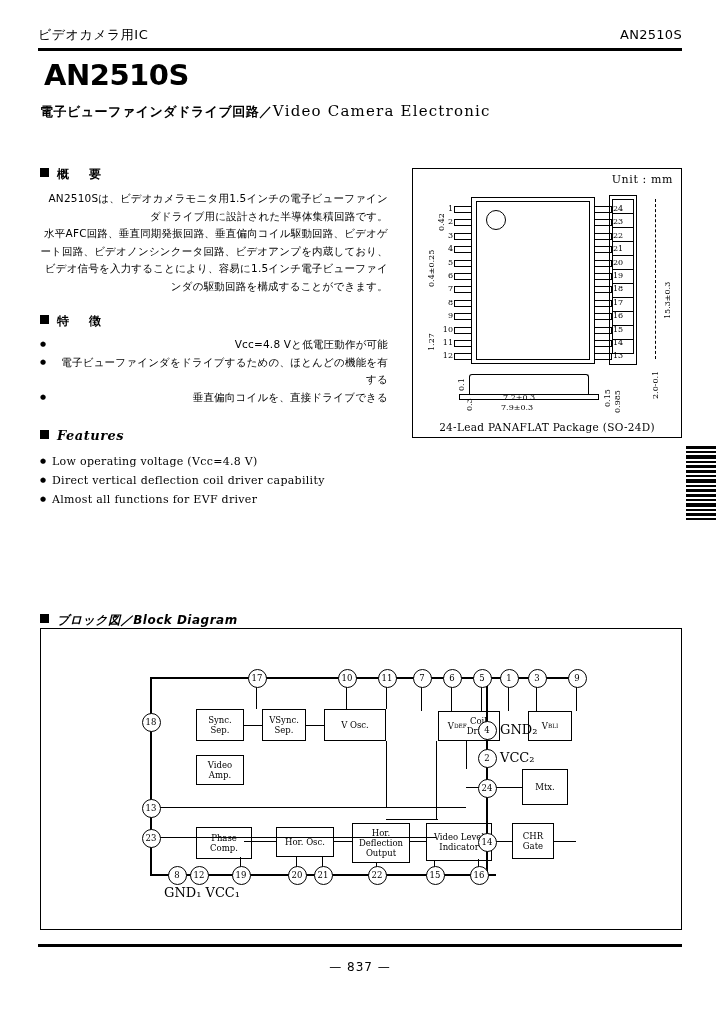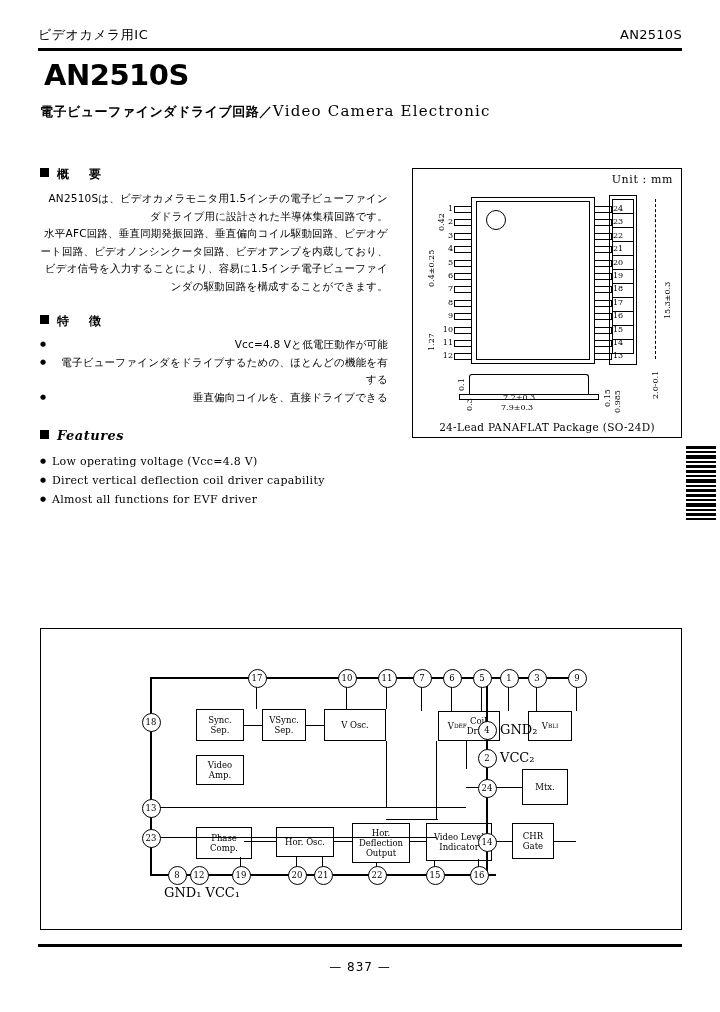--- a/index.html
+++ b/index.html
@@ -247,20 +247,23 @@
       <i style="top: 39px; height: 2px;"></i>
       <i style="top: 43px; height: 3px;"></i>
       <i style="top: 48px; height: 3px;"></i>
       <i style="top: 53px; height: 2px;"></i>
       <i style="top: 57px; height: 4px;"></i>
       <i style="top: 63px; height: 2px;"></i>
       <i style="top: 67px; height: 3px;"></i>
       <i style="top: 72px; height: 2px;"></i>
     </div>
 
+  <div class="sec sec-en" style="left:40px;top:612px;">
+    <span class="sq"></span><span style="font-family:'DejaVu Sans',sans-serif;font-size:12px;">ブロック図／Block Diagram</span>
+  </div>
 
   <div class="bd-frame">
     <div class="bd-inner" id="bd-canvas">
         <div class="wire wh thick" style="left: 14px; top: 18px; width: 286px;"></div>
         <div class="wire wh thick" style="left: 14px; top: 215px; width: 346px;"></div>
         <div class="wire wv thick" style="left: 14px; top: 18px; height: 197px;"></div>
         <div class="wire wv thick" style="left: 350px; top: 18px; height: 142px;"></div>
         <div class="pn" style="left: 111.5px; top: 9.5px;">17</div>
         <div class="pn" style="left: 201.5px; top: 9.5px;">10</div>
         <div class="pn" style="left: 241.5px; top: 9.5px;">11</div>

